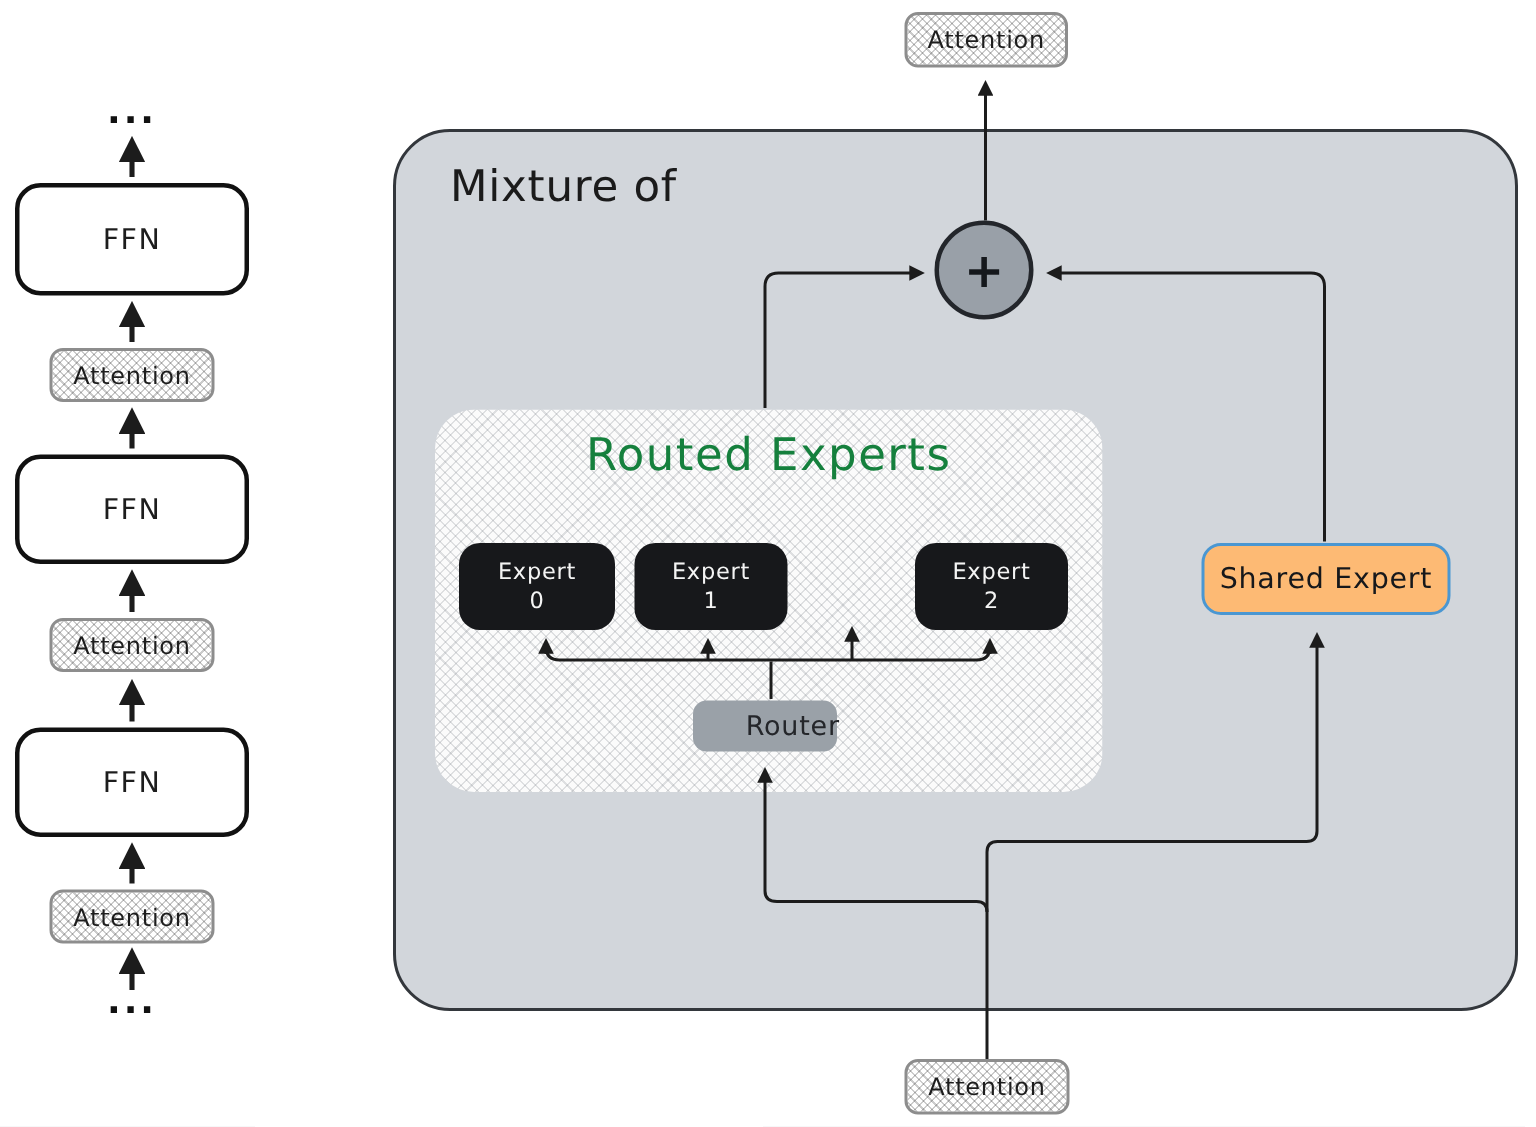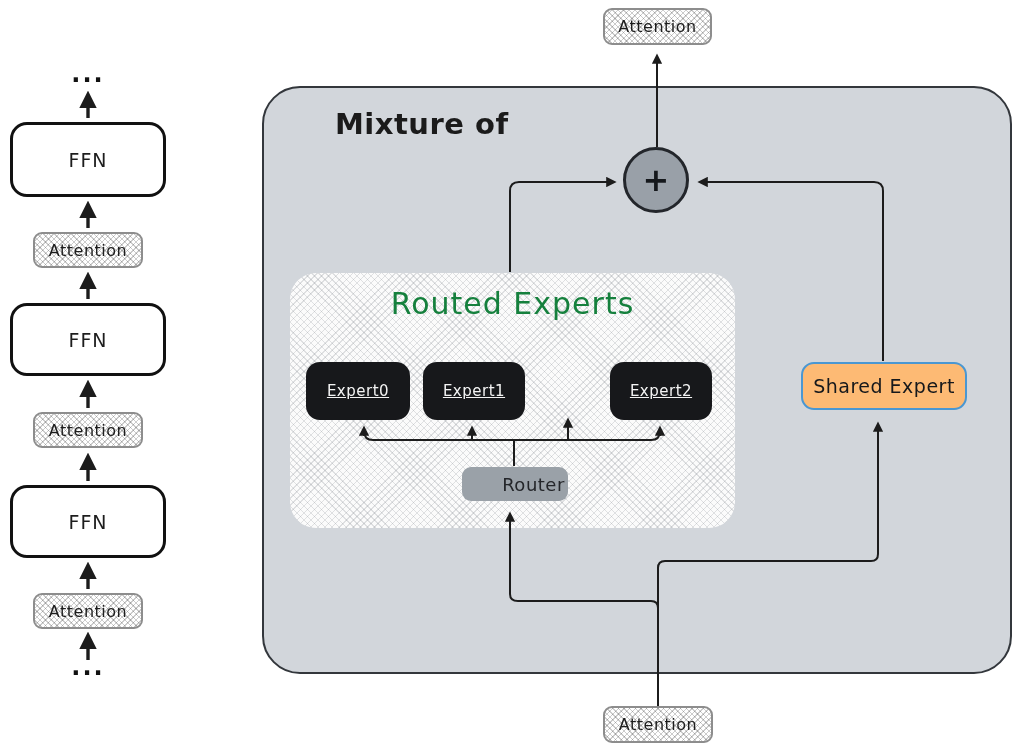--- a/index.html
+++ b/index.html
@@ -10,50 +10,49 @@
   .abs{position:absolute;box-sizing:border-box;}
 
   
   .moe-box{
     left:262px;top:86px;width:750px;height:588px;
     background:#d2d6db;border:2.5px solid #33373c;border-radius:38px;
     z-index:1;
   }
   .moe-title{
     left:300px;top:104px;width:280px;z-index:4;
-    font-size:29px;line-height:1.38;font-weight:700;color:#1b1b1b;
+    font-size:29px;line-height:1.38;font-weight:400;color:#1b1b1b;
     letter-spacing:0.5px;
-    margin-left:35px;
   }
 
   
   .routed-box{
     left:290px;top:273px;width:445px;height:255px;border-radius:26px;z-index:2;
     background-color:#fbfbfb;
     background-image:
       repeating-linear-gradient(45deg, rgba(120,126,134,0.22) 0 1px, transparent 1px 5px),
       repeating-linear-gradient(-45deg, rgba(120,126,134,0.22) 0 1px, transparent 1px 5px);
   }
   .routed-title{
     left:290px;top:286px;width:445px;z-index:4;text-align:center;
     font-size:30px;font-weight:500;color:#15803d;letter-spacing:1px;
   }
 
   
   .expert{
     top:362px;height:58px;z-index:4;border-radius:14px;background:#17181b;
-    color:#f4f4f4;display:flex;flex-direction:row;align-items:center;justify-content:center;
-    font-size:15px;line-height:1.25;letter-spacing:0.5px;text-decoration:underline;
+    color:#f4f4f4;display:flex;flex-direction:column;align-items:center;justify-content:center;
+    font-size:15px;line-height:1.25;letter-spacing:0.5px;
   }
   .expert-0{left:306px;width:104px;}
   .expert-1{left:423px;width:102px;}
   .expert-2{left:610px;width:102px;}
 
   .router{
-    left:462px;top:467px;width:106px;height:34px;z-index:4;border-radius:9px;
+    left:462px;top:467px;width:96px;height:34px;z-index:4;border-radius:9px;
     background:#9aa1a8;color:#24262a;display:flex;align-items:center;justify-content:center;
     font-size:18px;letter-spacing:0.5px;padding-left:37px;
   }
 
   .shared-expert{
     left:801px;top:362px;width:166px;height:48px;z-index:4;border-radius:13px;
     background:#fdba74;border:2px solid #4a97d2;color:#16181b;
     display:flex;align-items:center;justify-content:center;font-size:19px;letter-spacing:0.5px;
   }
 

